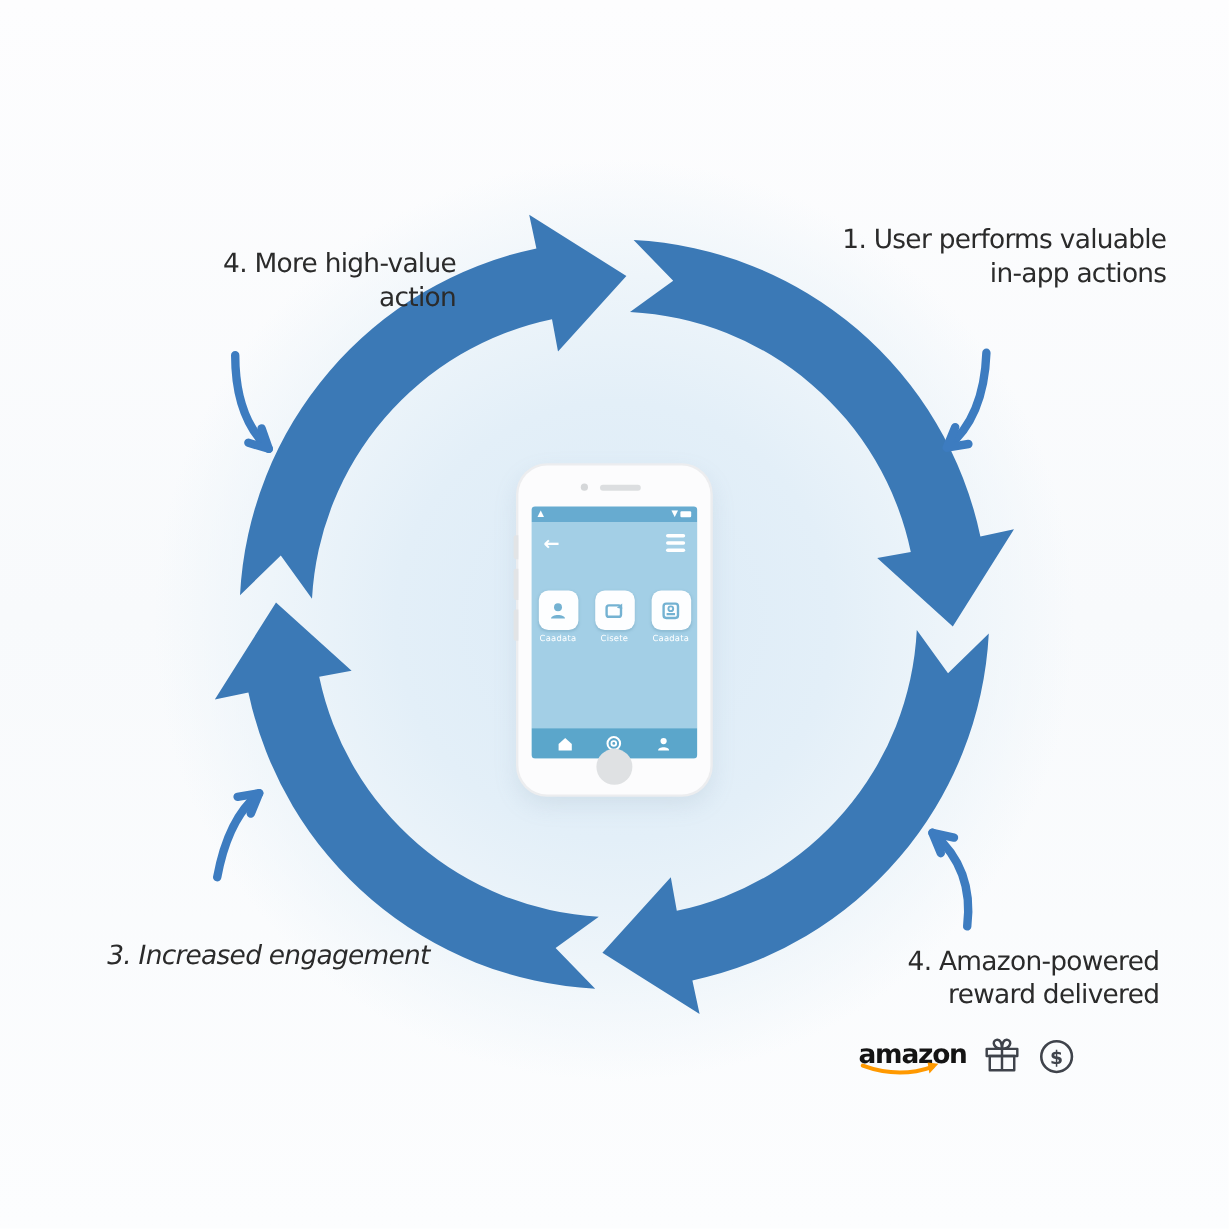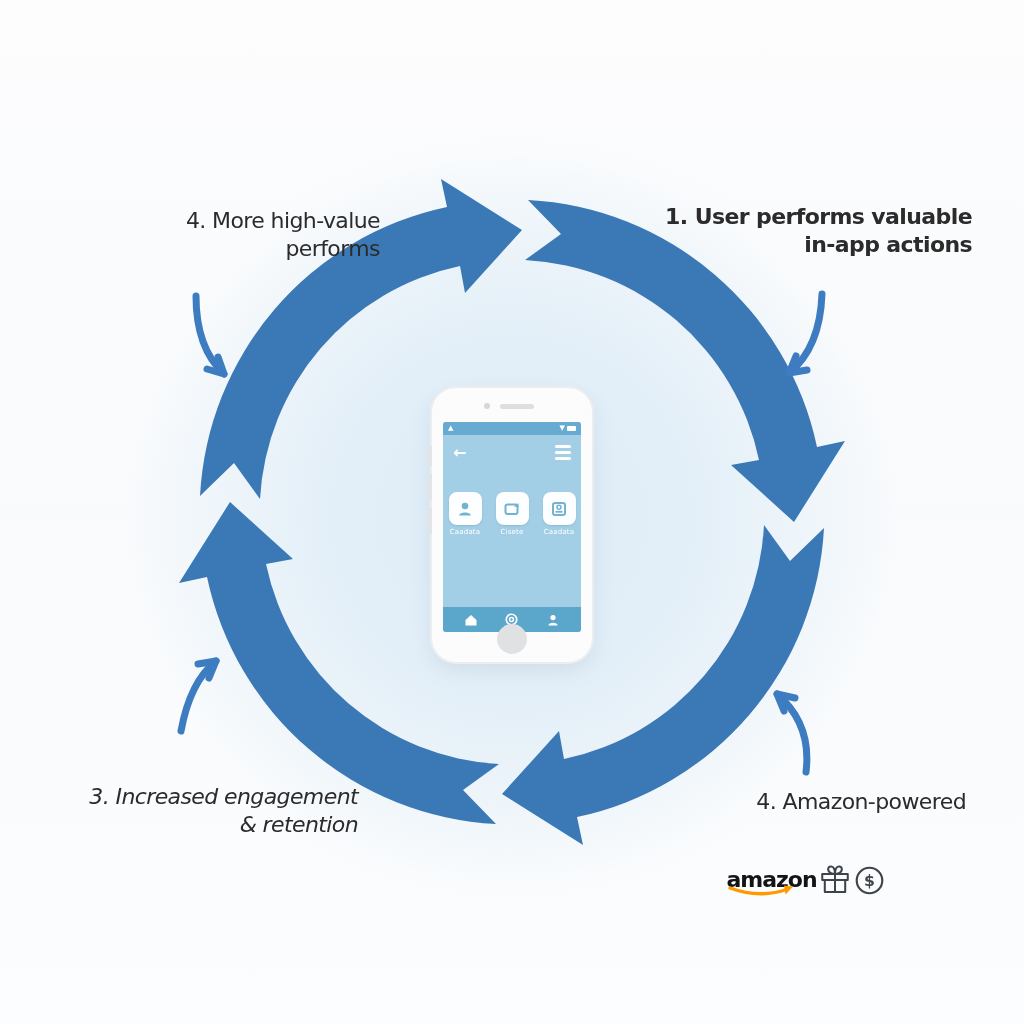--- a/index.html
+++ b/index.html
@@ -29,27 +29,27 @@
   .seg{fill:var(--cycle-blue);}
   .curve{fill:none;stroke:var(--accent-arrow-blue);stroke-width:7;stroke-linecap:round;}
   .barbs{fill:none;stroke:var(--accent-arrow-blue);stroke-width:7;stroke-linecap:round;stroke-linejoin:round;}
 
   .step-label{
     position:absolute;text-align:right;color:var(--text-dark);
     font-size:22px;line-height:28px;letter-spacing:-0.6px;font-weight:400;
   }
   .step-label span{display:block;}
   .lbl-4{left:60px;top:207px;width:320px;}
-  .lbl-1{left:628px;top:203px;width:344px;font-weight:bold;}
+  .lbl-1{left:628px;top:187px;width:344px;}
   .lbl-3{left:36px;top:783px;width:322px;font-style:italic;}
   .lbl-2{left:646px;top:788px;width:320px;}
 
   .reward-row{
     position:absolute;left:646px;top:858px;width:320px;height:44px;
-    display:flex;align-items:center;justify-content:center;gap:1px;
+    display:flex;align-items:center;justify-content:center;gap:12px;
   }
   .amazon-wrap{position:relative;display:inline-block;}
   .amazon-word{
     font-weight:bold;font-size:22px;letter-spacing:-1px;color:#141414;line-height:22px;
   }
   .amazon-smile{position:absolute;left:1px;bottom:-9px;}
   .reward-icon{display:block;}
 
   
   .phone{
@@ -123,28 +123,28 @@
       <path class="barbs" d="M209,678 L216,661 L198,664"></path>
     </g>
   </svg>
 
   <div class="step-label lbl-1">
     <span>1. User performs valuable</span>
     <span>in-app actions</span>
   </div>
   <div class="step-label lbl-2">
     <span>4. Amazon-powered</span>
+    <span>reward delivered</span>
   </div>
   <div class="step-label lbl-3">
     <span>3. Increased engagement</span>
-    <span>&amp; retention</span>
   </div>
   <div class="step-label lbl-4">
     <span>4. More high-value</span>
-    <span>performs</span>
+    <span>action</span>
   </div>
 
   <div class="reward-row">
     <div class="amazon-wrap">
       <div class="amazon-word">amazon</div>
       <svg class="amazon-smile" width="70" height="16" viewBox="0 0 70 16">
         <path d="M3,4 Q33,15 61,5" fill="none" stroke="var(--amazon-orange)" stroke-width="3.4" stroke-linecap="round"></path>
         <polygon points="66,2.5 58.5,10.5 57,1.5" fill="var(--amazon-orange)"></polygon>
       </svg>
     </div>

